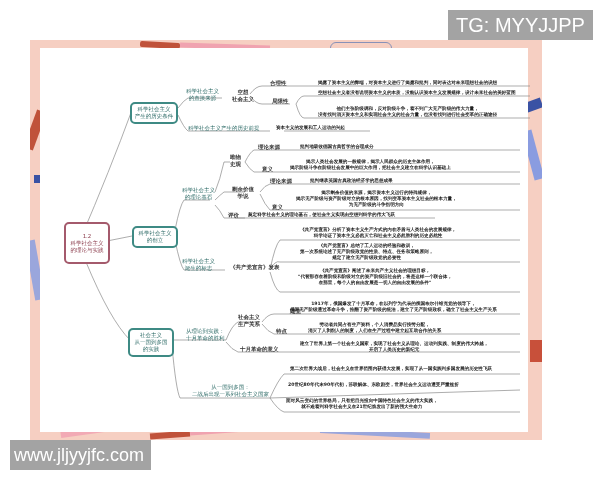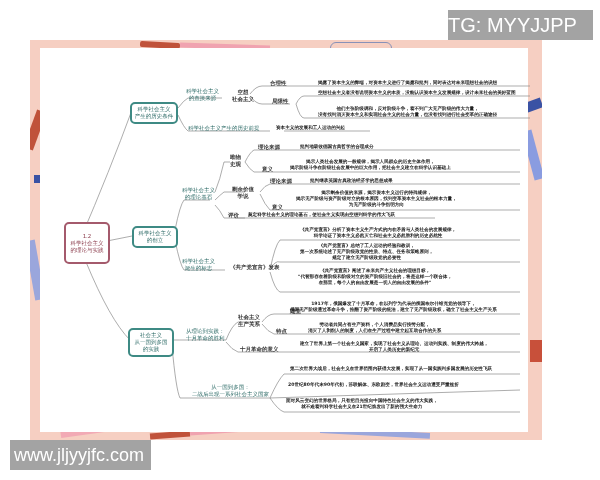--- a/index.html
+++ b/index.html
@@ -8,21 +8,21 @@
   .deco { position:absolute; }
   .paper { position:absolute; left:40px; top:48px; width:488px; height:384px; background:#ffffff; }
   svg.map { position:absolute; left:0; top:0; width:600px; height:480px; }
   .node { position:absolute; font-size:5.5px; line-height:7px; color:#333; text-align:center; white-space:nowrap; }
   .box { position:absolute; border-radius:5px; background:#fff; font-size:5.5px; line-height:7px; text-align:center; display:flex; align-items:center; justify-content:center; white-space:pre-line; }
   .box.root { border:2px solid #a45a6c; color:#8a3a4a; }
   .box.l1 { border:2px solid #3e8a84; color:#2c6a66; }
   .l2 { color:#2c6a66; }
   .leaf { font-size:4.6px; line-height:6px; color:#222; font-weight:bold; white-space:pre-line; }
   .wm { position:absolute; background:#a3a3a3; color:#ffffff; font-family:"Liberation Sans", sans-serif; }
-  .wm.top { left:448px; top:10px; width:145px; height:30px; font-size:20px; line-height:30px; }
+  .wm.top { left:448px; top:10px; width:145px; height:30px; font-size:20px; line-height:30px; text-align:center; }
   .wm.bot { left:10px; top:440px; width:137px; height:30px; font-size:18px; line-height:30px; padding-left:4px; }
 </style>
 </head>
 <body>
 
 <div class="frame">
   <div class="deco" style="left:110px;top:2px;width:40px;height:6px;background:#c0523a;border-radius:2px;transform:rotate(3deg);"></div>
   <div class="deco" style="left:150px;top:4px;width:90px;height:5px;background:#f0a3b0;transform:rotate(2deg);"></div>
   <div class="deco" style="left:300px;top:2px;width:60px;height:10px;border:1px solid #8891b8;border-radius:6px;"></div>
   <div class="deco" style="left:496px;top:60px;width:16px;height:10px;background:#3a52a4;transform:rotate(-20deg);"></div>

